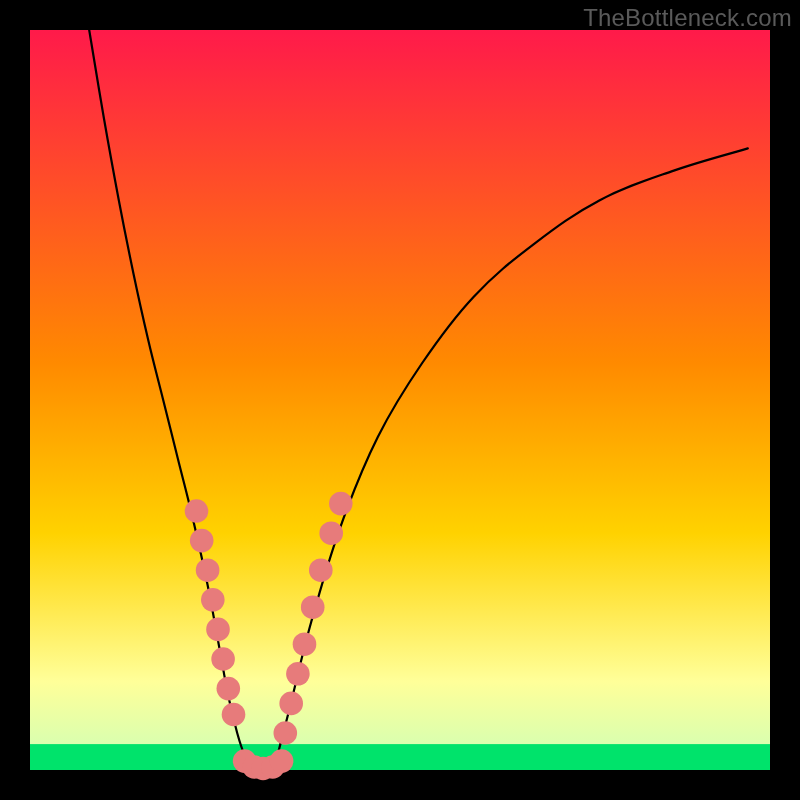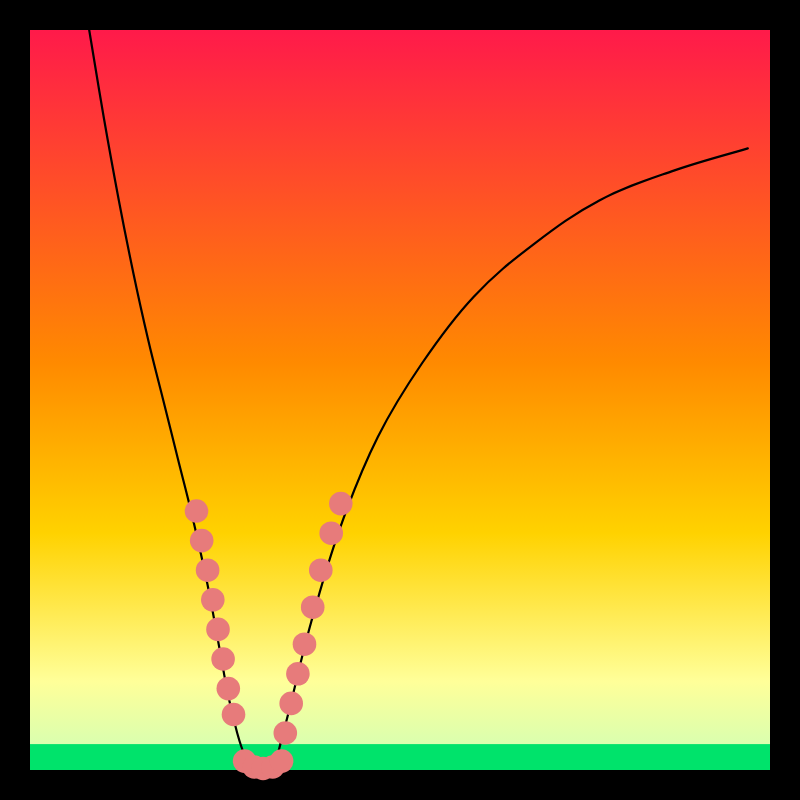--- a/index.html
+++ b/index.html
@@ -30,20 +30,21 @@
   svg.plot {
     position: absolute;
     left: 0;
     top: 0;
   }
 </style>
 </head>
 <body>
 
 <div class="stage">
+  <div class="watermark">TheBottleneck.com</div>
 
   <svg class="plot" width="800" height="800" viewBox="0 0 800 800">
     <defs>
       <linearGradient id="bg-grad" x1="0" y1="0" x2="0" y2="1">
         <stop id="g-stop-0" offset="0%" stop-color="#ff1a4a"></stop>
         <stop id="g-stop-1" offset="45%" stop-color="#ff8a00"></stop>
         <stop id="g-stop-2" offset="68%" stop-color="#ffd200"></stop>
         <stop id="g-stop-3" offset="88%" stop-color="#ffff99"></stop>
         <stop id="g-stop-4" offset="97%" stop-color="#d8ffb0"></stop>
         <stop id="g-stop-5" offset="100%" stop-color="#00e36b"></stop>

